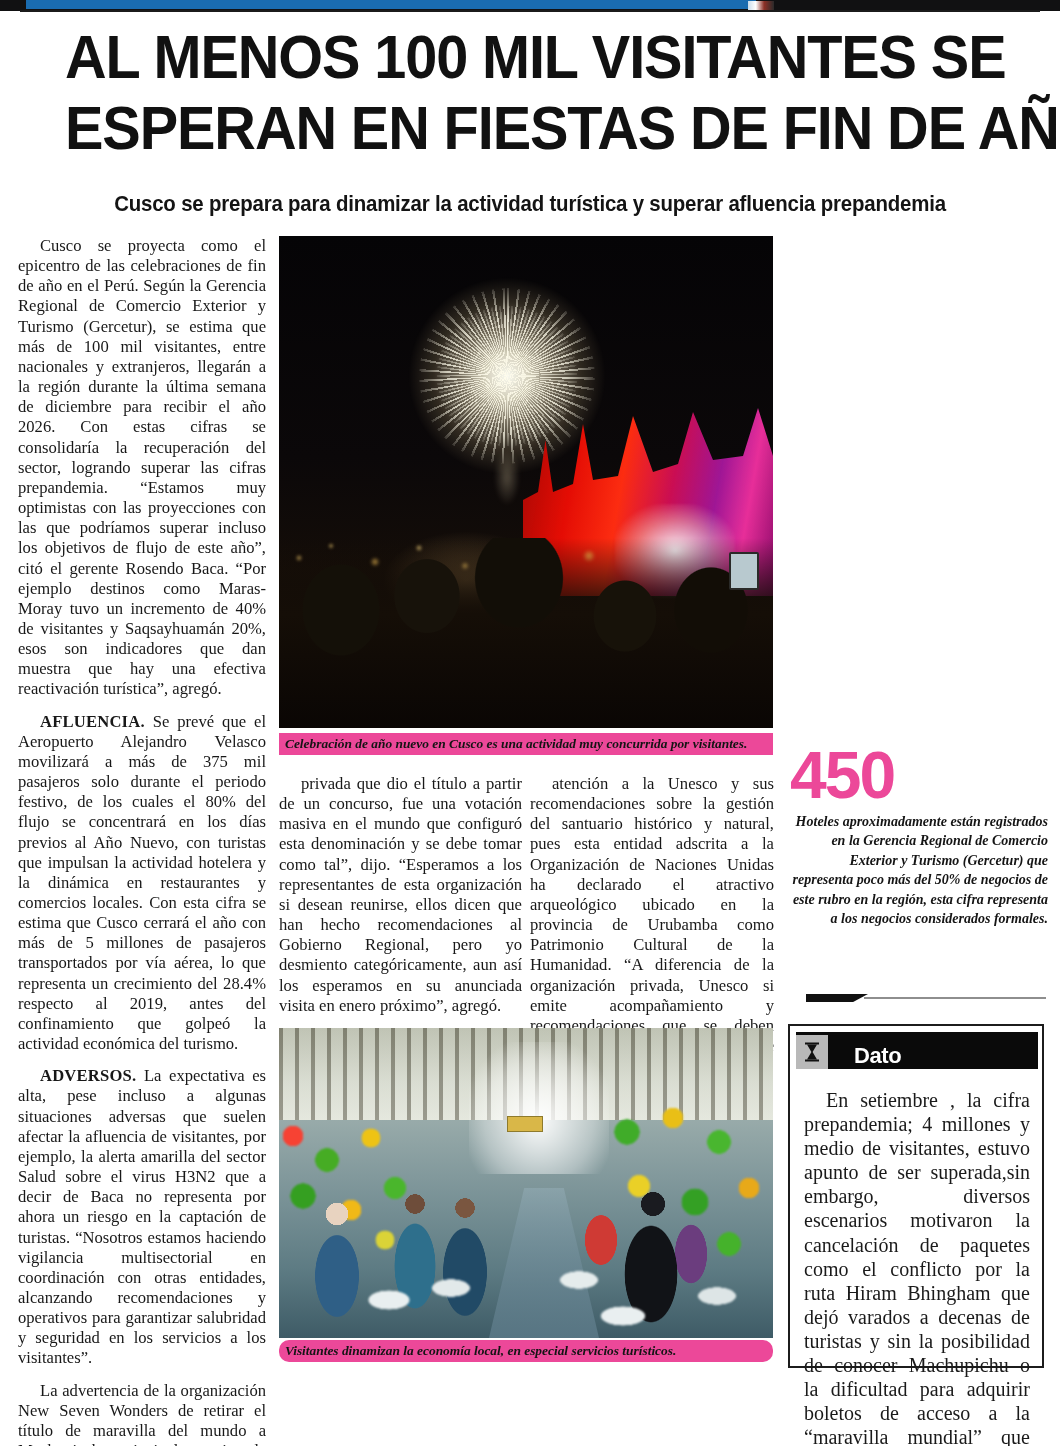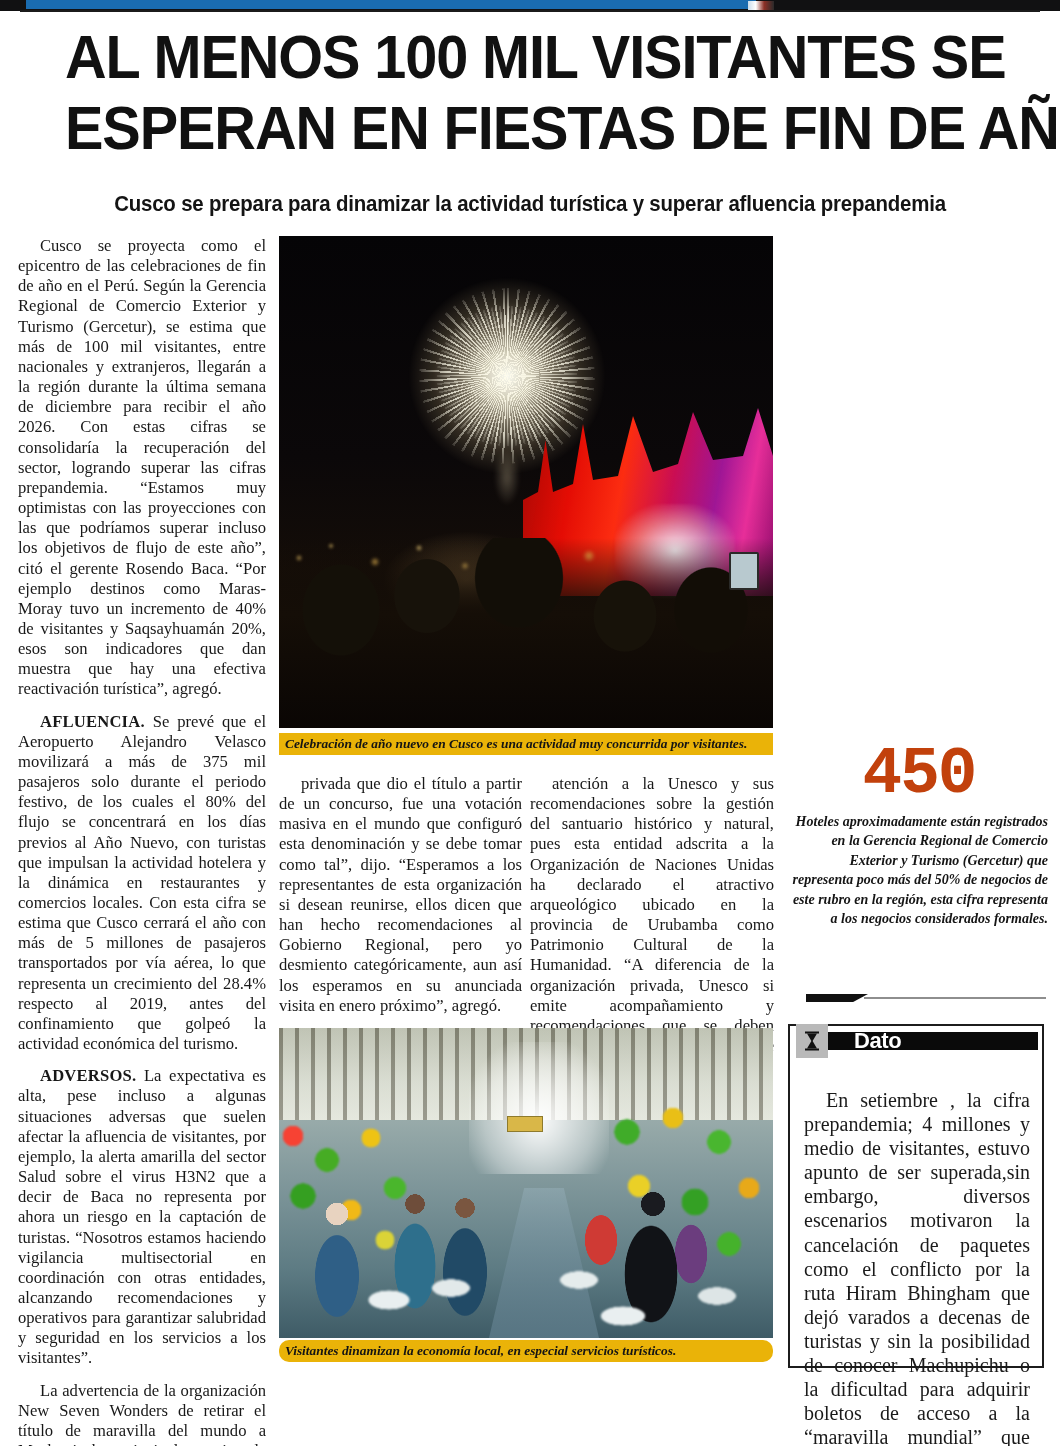--- a/index.html
+++ b/index.html
@@ -175,21 +175,21 @@
     position: absolute; right: 14px; top: 316px;
     width: 26px; height: 34px;
     background: #b8c9cf;
     border: 2px solid #2a2a28;
     border-radius: 2px;
   }
 
   
   .caption {
     position: absolute;
-    background: #eab308;
+    background: #ec4899;
     color: #141414;
     font-style: italic;
     font-weight: bold;
     font-size: 13.4px;
     line-height: 22px;
     padding-left: 6px;
     font-family: "Liberation Serif", serif;
     white-space: nowrap;
     overflow: hidden;
   }
@@ -273,27 +273,27 @@
       radial-gradient(ellipse 28px 12px at 344px 288px, #e9eff0 0 78%, rgba(0,0,0,0) 80%),
       radial-gradient(ellipse 24px 11px at 438px 268px, #dde5e6 0 78%, rgba(0,0,0,0) 80%);
     filter: blur(.8px);
   }
 
   
   .bignum {
     position: absolute;
     top: 744px; left: 790px;
     width: 258px;
-    text-align: center;
-    font-family: Liberation Mono, monospace;
+    text-align: left;
+    font-family: Liberation Sans, sans-serif;
     font-weight: bold;
     font-size: 66px;
     line-height: 62px;
     letter-spacing: -2px;
-    color: #c2410c;
+    color: #ec4899;
   }
   .bignum-desc {
     position: absolute;
     top: 812px; left: 790px;
     width: 258px;
     text-align: right;
     font-family: "Liberation Serif", serif;
     font-style: italic;
     font-weight: bold;
     font-size: 14px;
@@ -320,23 +320,23 @@
   .dato-box {
     position: absolute;
     top: 1024px; left: 788px;
     width: 256px; height: 344px;
     border: 2px solid #1c1c1c;
     background: #fff;
     box-sizing: border-box;
   }
   .dato-header {
     position: absolute; top: 6px; left: 6px;
-    width: 242px; height: 18px;
+    width: 242px; height: 37px;
     background: #0a0a0a;
-    display: flex; align-items: center;
+    display: flex; align-items: flex-end;
   }
   .dato-icon {
     width: 32px; height: 34px;
     background: #b9b9b9;
     display: flex; align-items: center; justify-content: center;
     flex: 0 0 auto;
   }
   .dato-title {
     color: #fff;
     font-family: "Liberation Sans", sans-serif;

